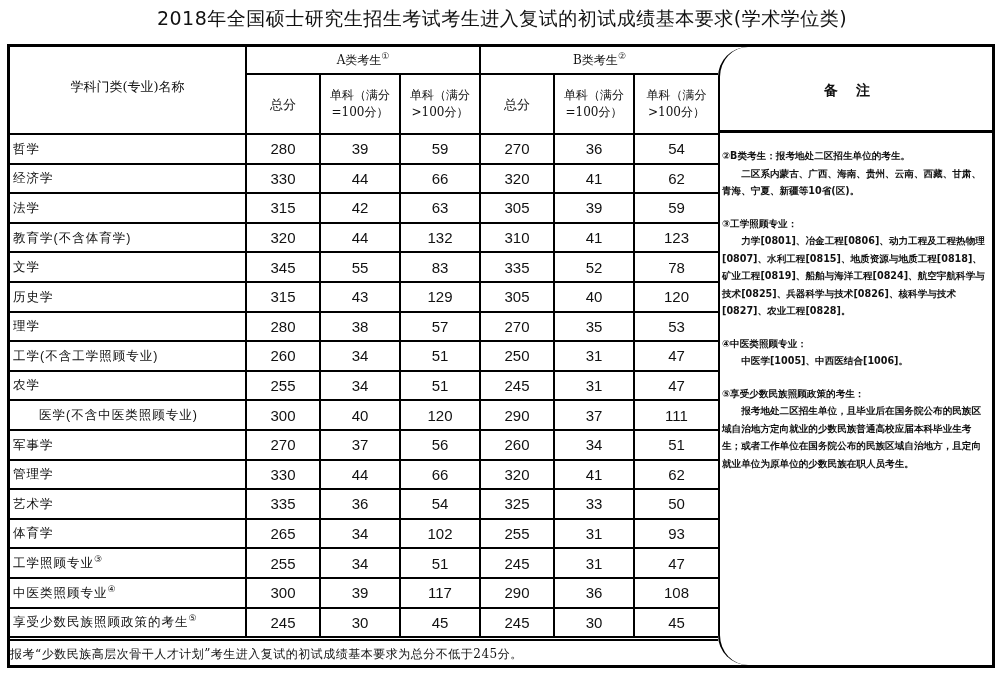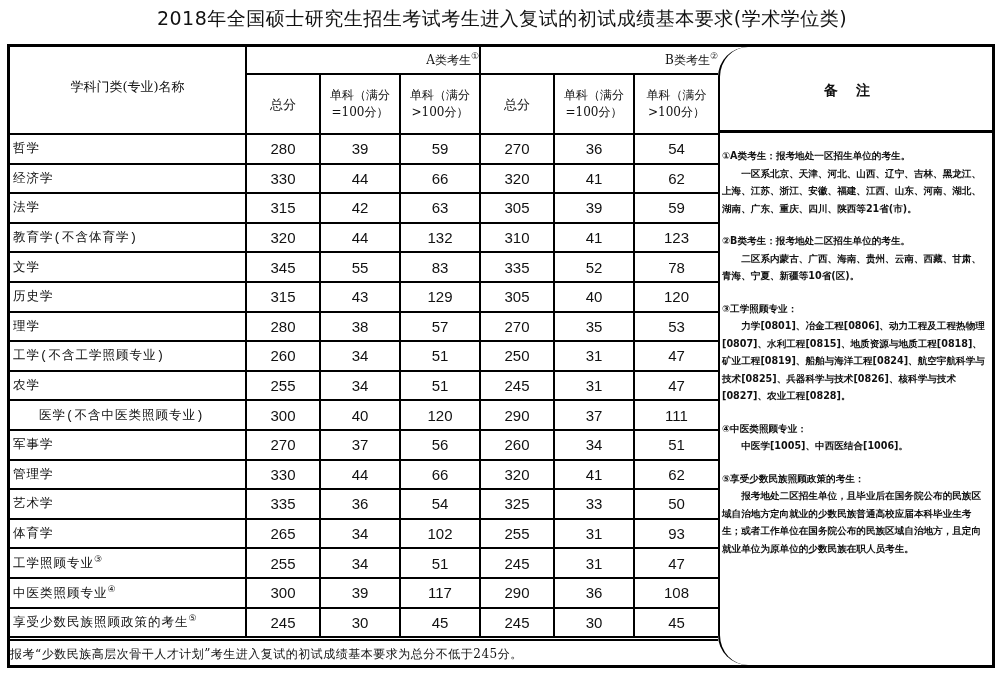--- a/index.html
+++ b/index.html
@@ -2,26 +2,26 @@
 <html><head>
 <meta charset="utf-8">
 <style>
   html, body { margin:0; padding:0; background:#ffffff; }
   body { width:1004px; height:676px; position:relative; overflow:hidden; font-family:"DejaVu Serif", serif; color:#111; }
   .title { position:absolute; left:0; top:6px; width:1004px; text-align:center; font-family:"DejaVu Sans", sans-serif; font-size:19px; color:#111; letter-spacing:0.5px; }
   .tbl { position:absolute; left:7px; top:44px; width:988px; height:624px; border:3px solid #000; box-sizing:border-box; }
   table.grid { border-collapse:collapse; position:absolute; left:0; top:0; width:708px; table-layout:fixed; }
   table.grid td { border:2px solid #000; padding:0; box-sizing:border-box; }
   .h-name { text-align:center; font-size:13px; vertical-align:middle; }
-  .h-grp { text-align:right; font-size:12px; height:27px; }
+  .h-grp { text-align:center; font-size:12px; height:27px; }
   .h-sub { text-align:center; font-size:12px; height:60px; line-height:17px; }
   .h-sub.total { font-size:13px; }
   sup { font-size:9px; }
   .r td { height:29.6px; font-family:"Liberation Sans", sans-serif; font-size:15px; text-align:center; }
-  .r td.name { text-align:left; padding-left:3px; font-family:Liberation Mono, monospace; font-size:12.5px; letter-spacing:1px; }
+  .r td.name { text-align:left; padding-left:3px; font-family:Liberation Sans, sans-serif; font-size:12.5px; letter-spacing:1px; }
   .footer { position:absolute; left:0; top:592px; width:708px; height:26px; border-top:2px solid #000; font-size:12px; line-height:26px; letter-spacing:0.5px; box-sizing:border-box; }
   .notes { position:absolute; left:708px; top:0; width:274px; height:618px; border-left:2px solid #000; box-sizing:border-box;border-radius:30px; }
   .notes-head { height:86px; border-bottom:3px solid #000; text-align:center; line-height:86px; font-weight:bold; font-size:14px; letter-spacing:18px; box-sizing:border-box; }
   .note { font-family:"DejaVu Sans", sans-serif; font-weight:bold; font-size:9.6px; line-height:17.5px; padding:0 3px 0 2px; }
   .note .indent { text-indent:2em; display:block; }
   .note-block { margin-bottom:15px; }
 </style>
 </head>
 <body>
 
@@ -228,20 +228,19 @@
     <td style="border-right:none;">45</td>
   </tr>
 </tbody>
   </table>
 
   <div class="footer">报考“少数民族高层次骨干人才计划”考生进入复试的初试成绩基本要求为总分不低于245分。</div>
 
   <div class="notes">
     <div class="notes-head">备注</div>
     <div id="notes-body" style="padding-top:14px;">
-        <div class="note note-block"><span>①A类考生：报考地处一区招生单位的考生。</span><span class="indent">一区系北京、天津、河北、山西、辽宁、吉林、黑龙江、上海、江苏、浙江、安徽、福建、江西、山东、河南、湖北、湖南、广东、重庆、四川、陕西等21省(市)。</span></div>
         <div class="note note-block"><span>②B类考生：报考地处二区招生单位的考生。</span><span class="indent">二区系内蒙古、广西、海南、贵州、云南、西藏、甘肃、青海、宁夏、新疆等10省(区)。</span></div>
         <div class="note note-block"><span>③工学照顾专业：</span><span class="indent">力学[0801]、冶金工程[0806]、动力工程及工程热物理[0807]、水利工程[0815]、地质资源与地质工程[0818]、矿业工程[0819]、船舶与海洋工程[0824]、航空宇航科学与技术[0825]、兵器科学与技术[0826]、核科学与技术[0827]、农业工程[0828]。</span></div>
         <div class="note note-block"><span>④中医类照顾专业：</span><span class="indent">中医学[1005]、中西医结合[1006]。</span></div>
         <div class="note note-block"><span>⑤享受少数民族照顾政策的考生：</span><span class="indent">报考地处二区招生单位，且毕业后在国务院公布的民族区域自治地方定向就业的少数民族普通高校应届本科毕业生考生；或者工作单位在国务院公布的民族区域自治地方，且定向就业单位为原单位的少数民族在职人员考生。</span></div>
       </div>
   </div>
 </div>
 
 </body></html>

